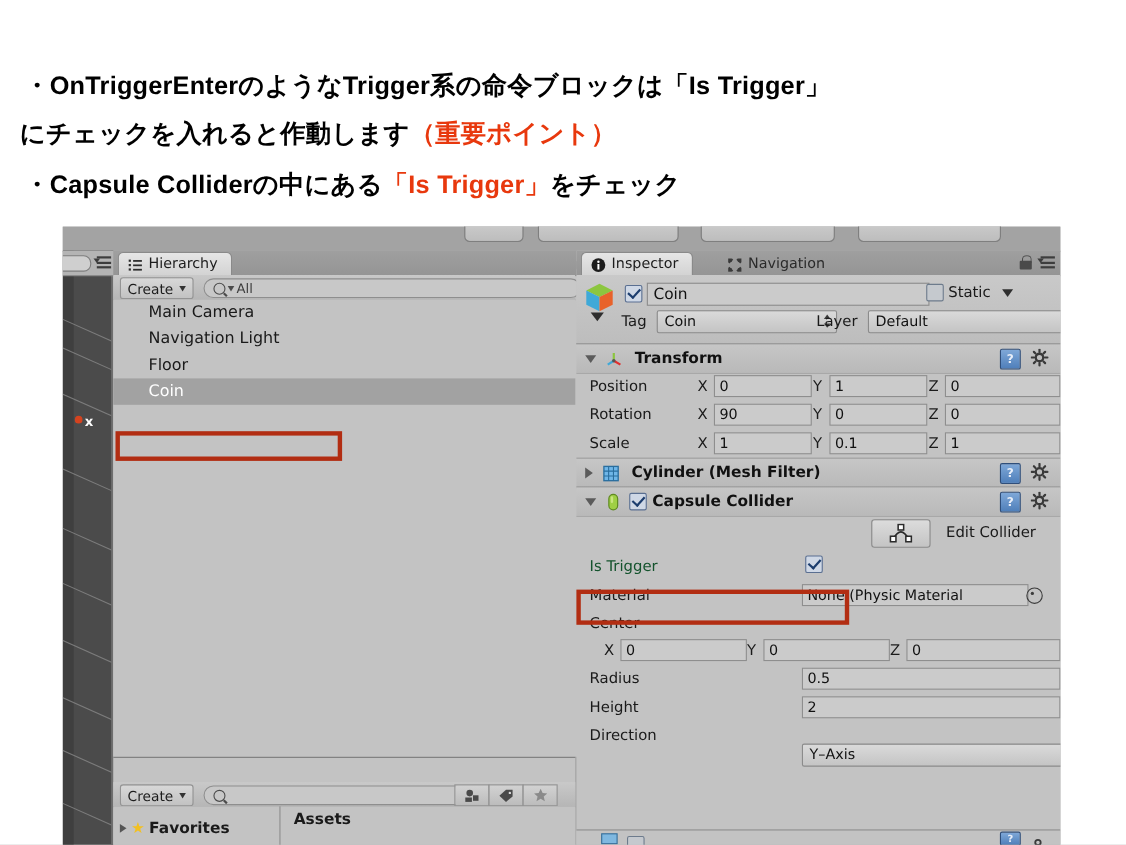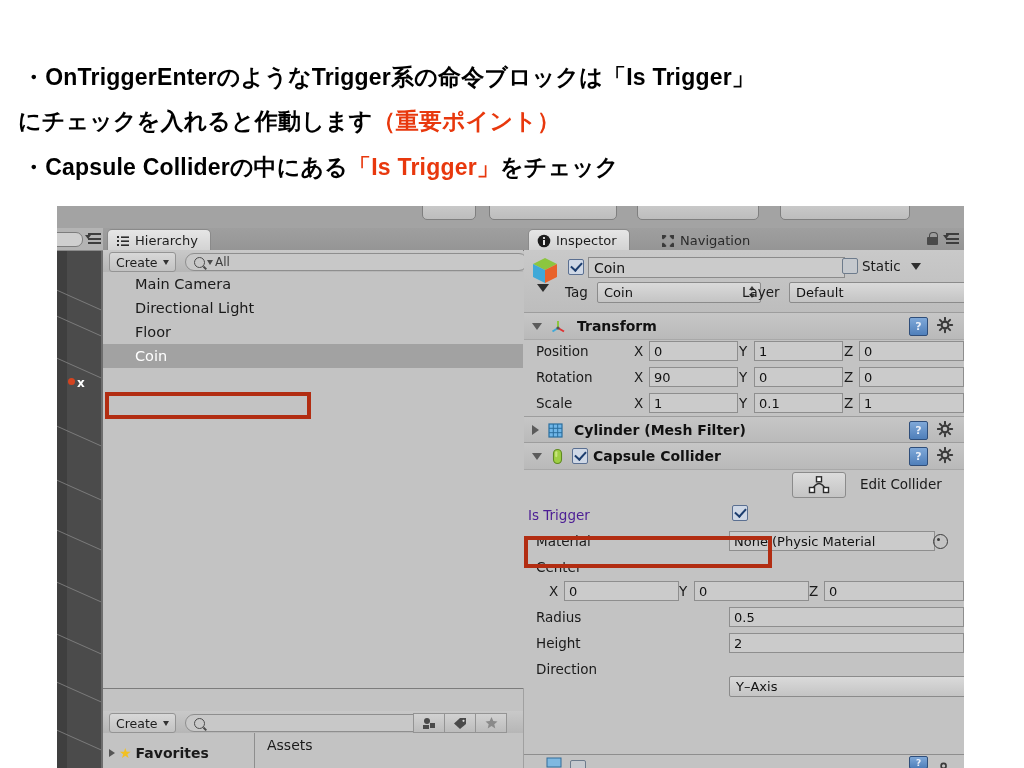--- a/index.html
+++ b/index.html
@@ -105,21 +105,21 @@
   .proj-search{position:absolute;left:82px;top:3px;width:220px;height:16px;
        background:#c8c8c8;border:1px solid #8e8e8e;border-radius:9px;
        display:flex;align-items:center;padding:0 8px;}
   .proj-ibtn{position:absolute;top:2px;width:30px;height:18px;
        background:linear-gradient(#d2d2d2,#bcbcbc);border:1px solid #949494;
        display:flex;align-items:center;justify-content:center;}
   .proj-body{position:absolute;left:0;top:44px;width:420px;height:36px;background:#c3c3c3;
        display:flex;}
   .proj-col1{width:145px;border-right:1px solid #8e8e8e;padding:4px 0 0 6px;
        display:flex;align-items:center;gap:4px;font-size:14px;font-weight:bold;color:#1a1a1a;}
-  .proj-col2{flex:1;padding:4px 0 0 12px;font-size:14px;font-weight:normal;color:#1a1a1a;}
+  .proj-col2{flex:1;padding:4px 0 0 12px;font-size:14px;font-weight:bold;color:#1a1a1a;}
   .tri-right{width:0;height:0;border-top:4.5px solid transparent;border-bottom:4.5px solid transparent;
        border-left:6px solid #555;display:inline-block;flex:none;}
   .star{color:#f2c021;font-size:14px;line-height:1;}
 
   
   .inspector{position:absolute;left:467px;top:22px;width:440px;height:540px;background:#c3c3c3;}
   .insp-head{position:absolute;left:0;top:22px;width:440px;height:62px;
        background:linear-gradient(#c9c9c9,#bdbdbd);border-bottom:1px solid #8c8c8c;}
   .cube{position:absolute;left:6px;top:6px;width:30px;height:30px;}
   .cube-tri{position:absolute;left:7px;top:28px;width:0;height:0;
@@ -165,21 +165,21 @@
   .rlabel{font-size:13.5px;color:#1a1a1a;}
   .field{height:18px;background:#cbcbcb;border:1px solid #8e8e8e;
        display:flex;align-items:center;padding:0 4px;font-size:13px;color:#111;position:absolute;}
   .axl{position:absolute;font-size:13.5px;color:#1a1a1a;font-weight:normal;}
 
   .editbtn{position:absolute;left:268px;top:2px;width:52px;height:24px;
        background:linear-gradient(#dcdcdc,#c4c4c4);border:1px solid #8b8b8b;border-radius:3px;
        display:flex;align-items:center;justify-content:center;}
   .editlabel{position:absolute;left:336px;top:6px;font-size:13.5px;color:#1a1a1a;}
 
-  .trigger-label{position:absolute;left:4px;font-size:13.5px;color:#4c1d95;}
+  .trigger-label{position:absolute;left:12px;font-size:13.5px;color:#14532d;}
   .targeticon{position:absolute;width:13px;height:13px;border:1.6px solid #3c3c3c;border-radius:50%;}
   .targeticon::after{content:"";position:absolute;left:3.2px;top:3.2px;width:3.2px;height:3.2px;
        background:#3c3c3c;border-radius:50%;}
 
   
   .redbox{position:absolute;border:4px solid #b22d12;box-sizing:border-box;pointer-events:none;}
 
   .cut-row{position:absolute;left:0;width:440px;height:14px;background:#c3c3c3;
        border-top:1px solid #8e8e8e;}
 </style>
@@ -270,21 +270,21 @@
           <span class="caret-dn" style="border-top-color:#4b4b4b;"></span>
           <span>All</span>
         </div>
       </div>
 
       <div class="hier-list">
         <div class="hier-row">
             <span>Main Camera</span>
           </div>
         <div class="hier-row">
-            <span>Directional Light</span>
+            <span>Navigation Light</span>
           </div>
         <div class="hier-row">
             <span>Floor</span>
           </div>
         <div class="hier-row selected">
             <span>Coin</span>
           </div>
       </div>
     </div>
 

